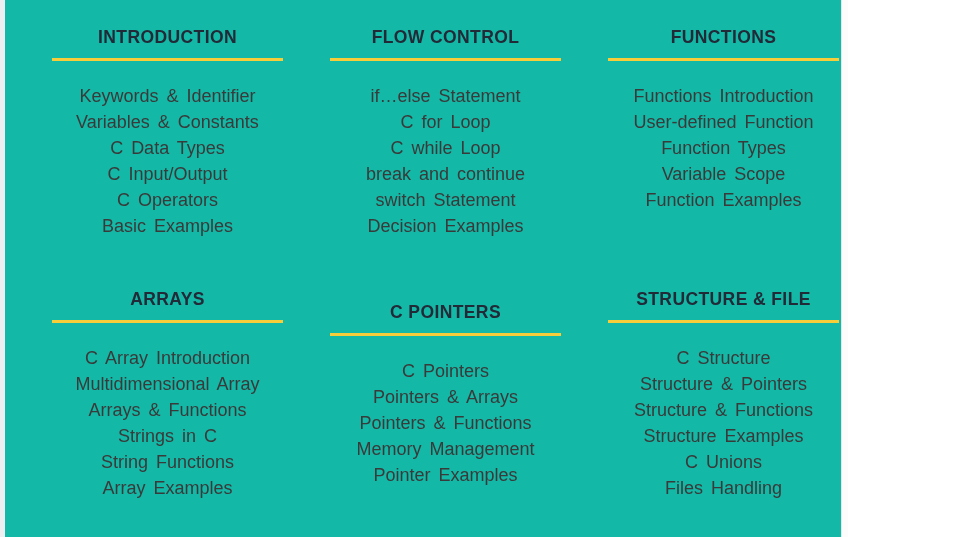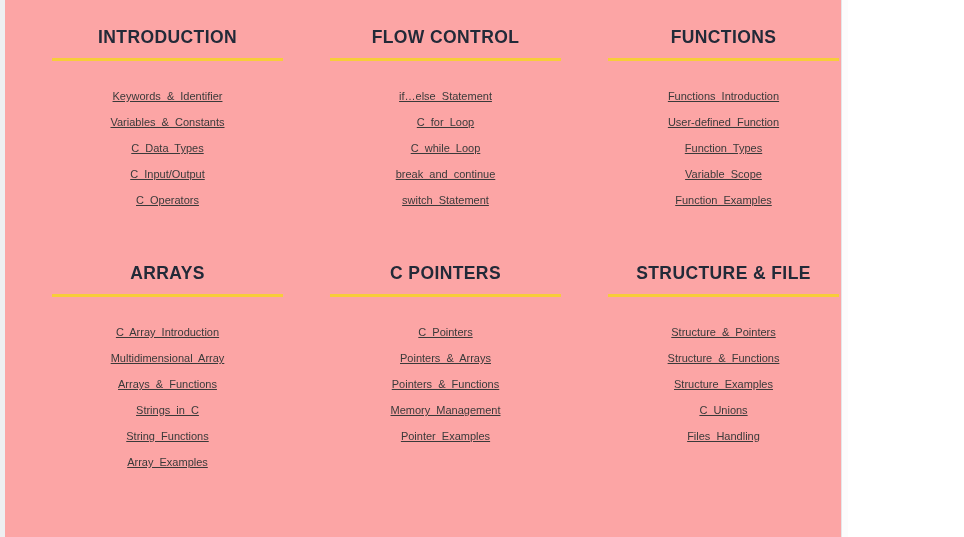--- a/index.html
+++ b/index.html
@@ -12,21 +12,21 @@
     height: 537px;
     overflow: hidden;
     font-family: "Liberation Sans", sans-serif;
   }
 
   
   .page {
     position: relative;
     width: 848px;
     height: 537px;
-    background: #fca5a5;
+    background: #14b8a6;
     box-sizing: border-box;
   }
   .left-gutter {
     position: absolute;
     left: 0; top: 0;
     width: 5px; height: 537px;
     background: #eeeff1;
   }
   .right-rail {
     position: absolute;
@@ -46,20 +46,21 @@
     box-sizing: border-box;
   }
 
   .row {
     display: flex;
     justify-content: flex-start;
     align-items: flex-start;
   }
   .row.row-2 {
     margin-top: 49px;
+    align-items: center;
   }
 
   .col {
     width: 231px;
     margin-left: 47px;
     text-align: center;
   }
   .col:first-child {
     margin-left: 47px;
   }
@@ -81,27 +82,26 @@
     margin-top: 10px;
     margin-bottom: 22px;
   }
 
   .link-list {
     list-style: none;
     margin: 0;
     padding: 0;
   }
   .link-item {
-    font-size: 11px;
+    font-size: 18px;
     color: #3a3a3a;
     line-height: 26px;
     word-spacing: 3px;
     white-space: nowrap;
     cursor: pointer;
-    text-decoration: underline;
   }
 </style>
 </head>
 <body>
 
 <div class="page">
 
   <div class="left-gutter"></div>
   <div class="right-rail"></div>
 
@@ -111,32 +111,34 @@
 
       <div class="col">
         <h2 class="col-title">INTRODUCTION</h2>
         <div class="col-rule"></div>
         <ul class="link-list">
           <li class="link-item">Keywords &amp; Identifier</li>
           <li class="link-item">Variables &amp; Constants</li>
           <li class="link-item">C Data Types</li>
           <li class="link-item">C Input/Output</li>
           <li class="link-item">C Operators</li>
+          <li class="link-item">Basic Examples</li>
         </ul>
       </div>
 
       <div class="col">
         <h2 class="col-title">FLOW CONTROL</h2>
         <div class="col-rule"></div>
         <ul class="link-list">
           <li class="link-item">if…else Statement</li>
           <li class="link-item">C for Loop</li>
           <li class="link-item">C while Loop</li>
           <li class="link-item">break and continue</li>
           <li class="link-item">switch Statement</li>
+          <li class="link-item">Decision Examples</li>
         </ul>
       </div>
 
       <div class="col">
         <h2 class="col-title">FUNCTIONS</h2>
         <div class="col-rule"></div>
         <ul class="link-list">
           <li class="link-item">Functions Introduction</li>
           <li class="link-item">User-defined Function</li>
           <li class="link-item">Function Types</li>
@@ -171,20 +173,21 @@
           <li class="link-item">Pointers &amp; Functions</li>
           <li class="link-item">Memory Management</li>
           <li class="link-item">Pointer Examples</li>
         </ul>
       </div>
 
       <div class="col">
         <h2 class="col-title">STRUCTURE &amp; FILE</h2>
         <div class="col-rule"></div>
         <ul class="link-list">
+          <li class="link-item">C Structure</li>
           <li class="link-item">Structure &amp; Pointers</li>
           <li class="link-item">Structure &amp; Functions</li>
           <li class="link-item">Structure Examples</li>
           <li class="link-item">C Unions</li>
           <li class="link-item">Files Handling</li>
         </ul>
       </div>
 
     </div>
 

